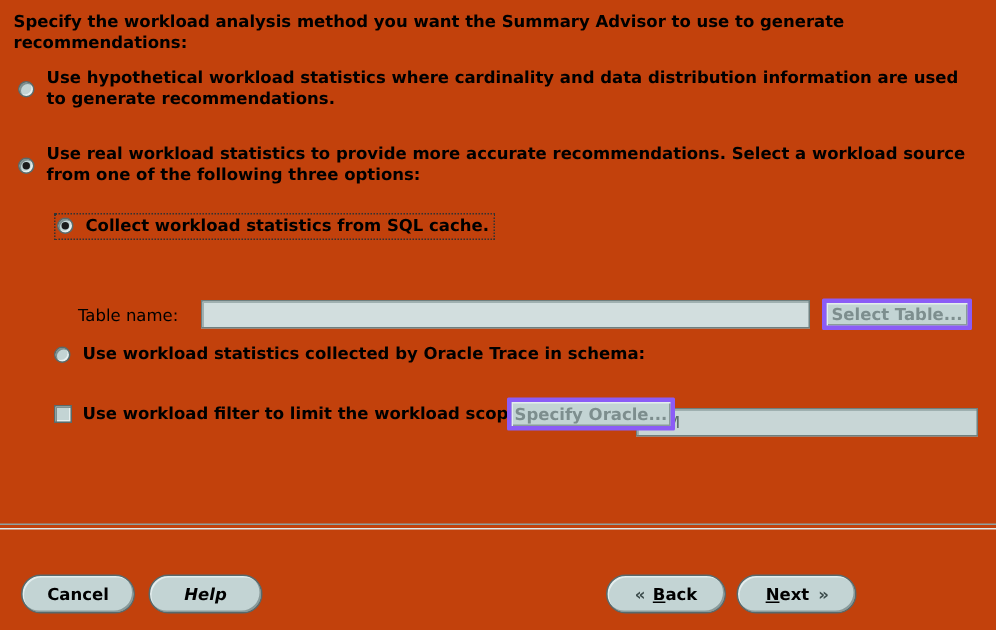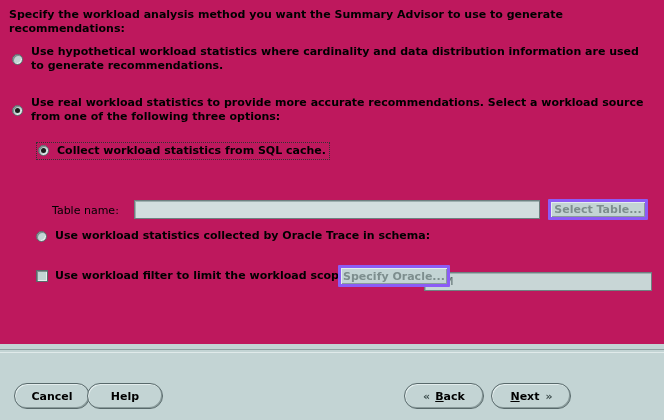--- a/index.html
+++ b/index.html
@@ -12,22 +12,22 @@
     background: #c3d4d4;
     font-family: "DejaVu Sans", sans-serif;
     font-size: 11px;
     color: #000000;
     overflow: hidden;
   }
   .panel {
     position: absolute;
     left: 0; top: 0;
     width: 664px;
-    height: 344px;
-    background: #be185d;
+    height: 420px;
+    background: #c2410c;
     box-sizing: border-box;
     padding-left: 44px;
   }
   .intro {
     position: absolute;
     left: 9px;
     top: 8px;
     width: 648px;
     font-size: 11px;
     font-weight: bold;
@@ -193,21 +193,21 @@
     border-radius: 13px;
     box-sizing: border-box;
     display: flex;
     align-items: center;
     justify-content: center;
     font-size: 11px;
     font-weight: bold;
     color: #000;
   }
   #cancel-button { left: 14px; top: 383px; width: 76px; }
-  #help-button { left: 87px; top: 383px; width: 76px; }
+  #help-button { left: 99px; top: 383px; width: 76px; font-style: italic; }
   #back-button { left: 404px; top: 383px; width: 80px; }
   #next-button { left: 491px; top: 383px; width: 80px; }
 
   .nav-label { display: inline-flex; align-items: center; gap: 6px; }
   .arrow {
     font-size: 11px;
     color: #3c4c4c;
     letter-spacing: -1px;
   }
   .mnem { text-decoration: underline; }

